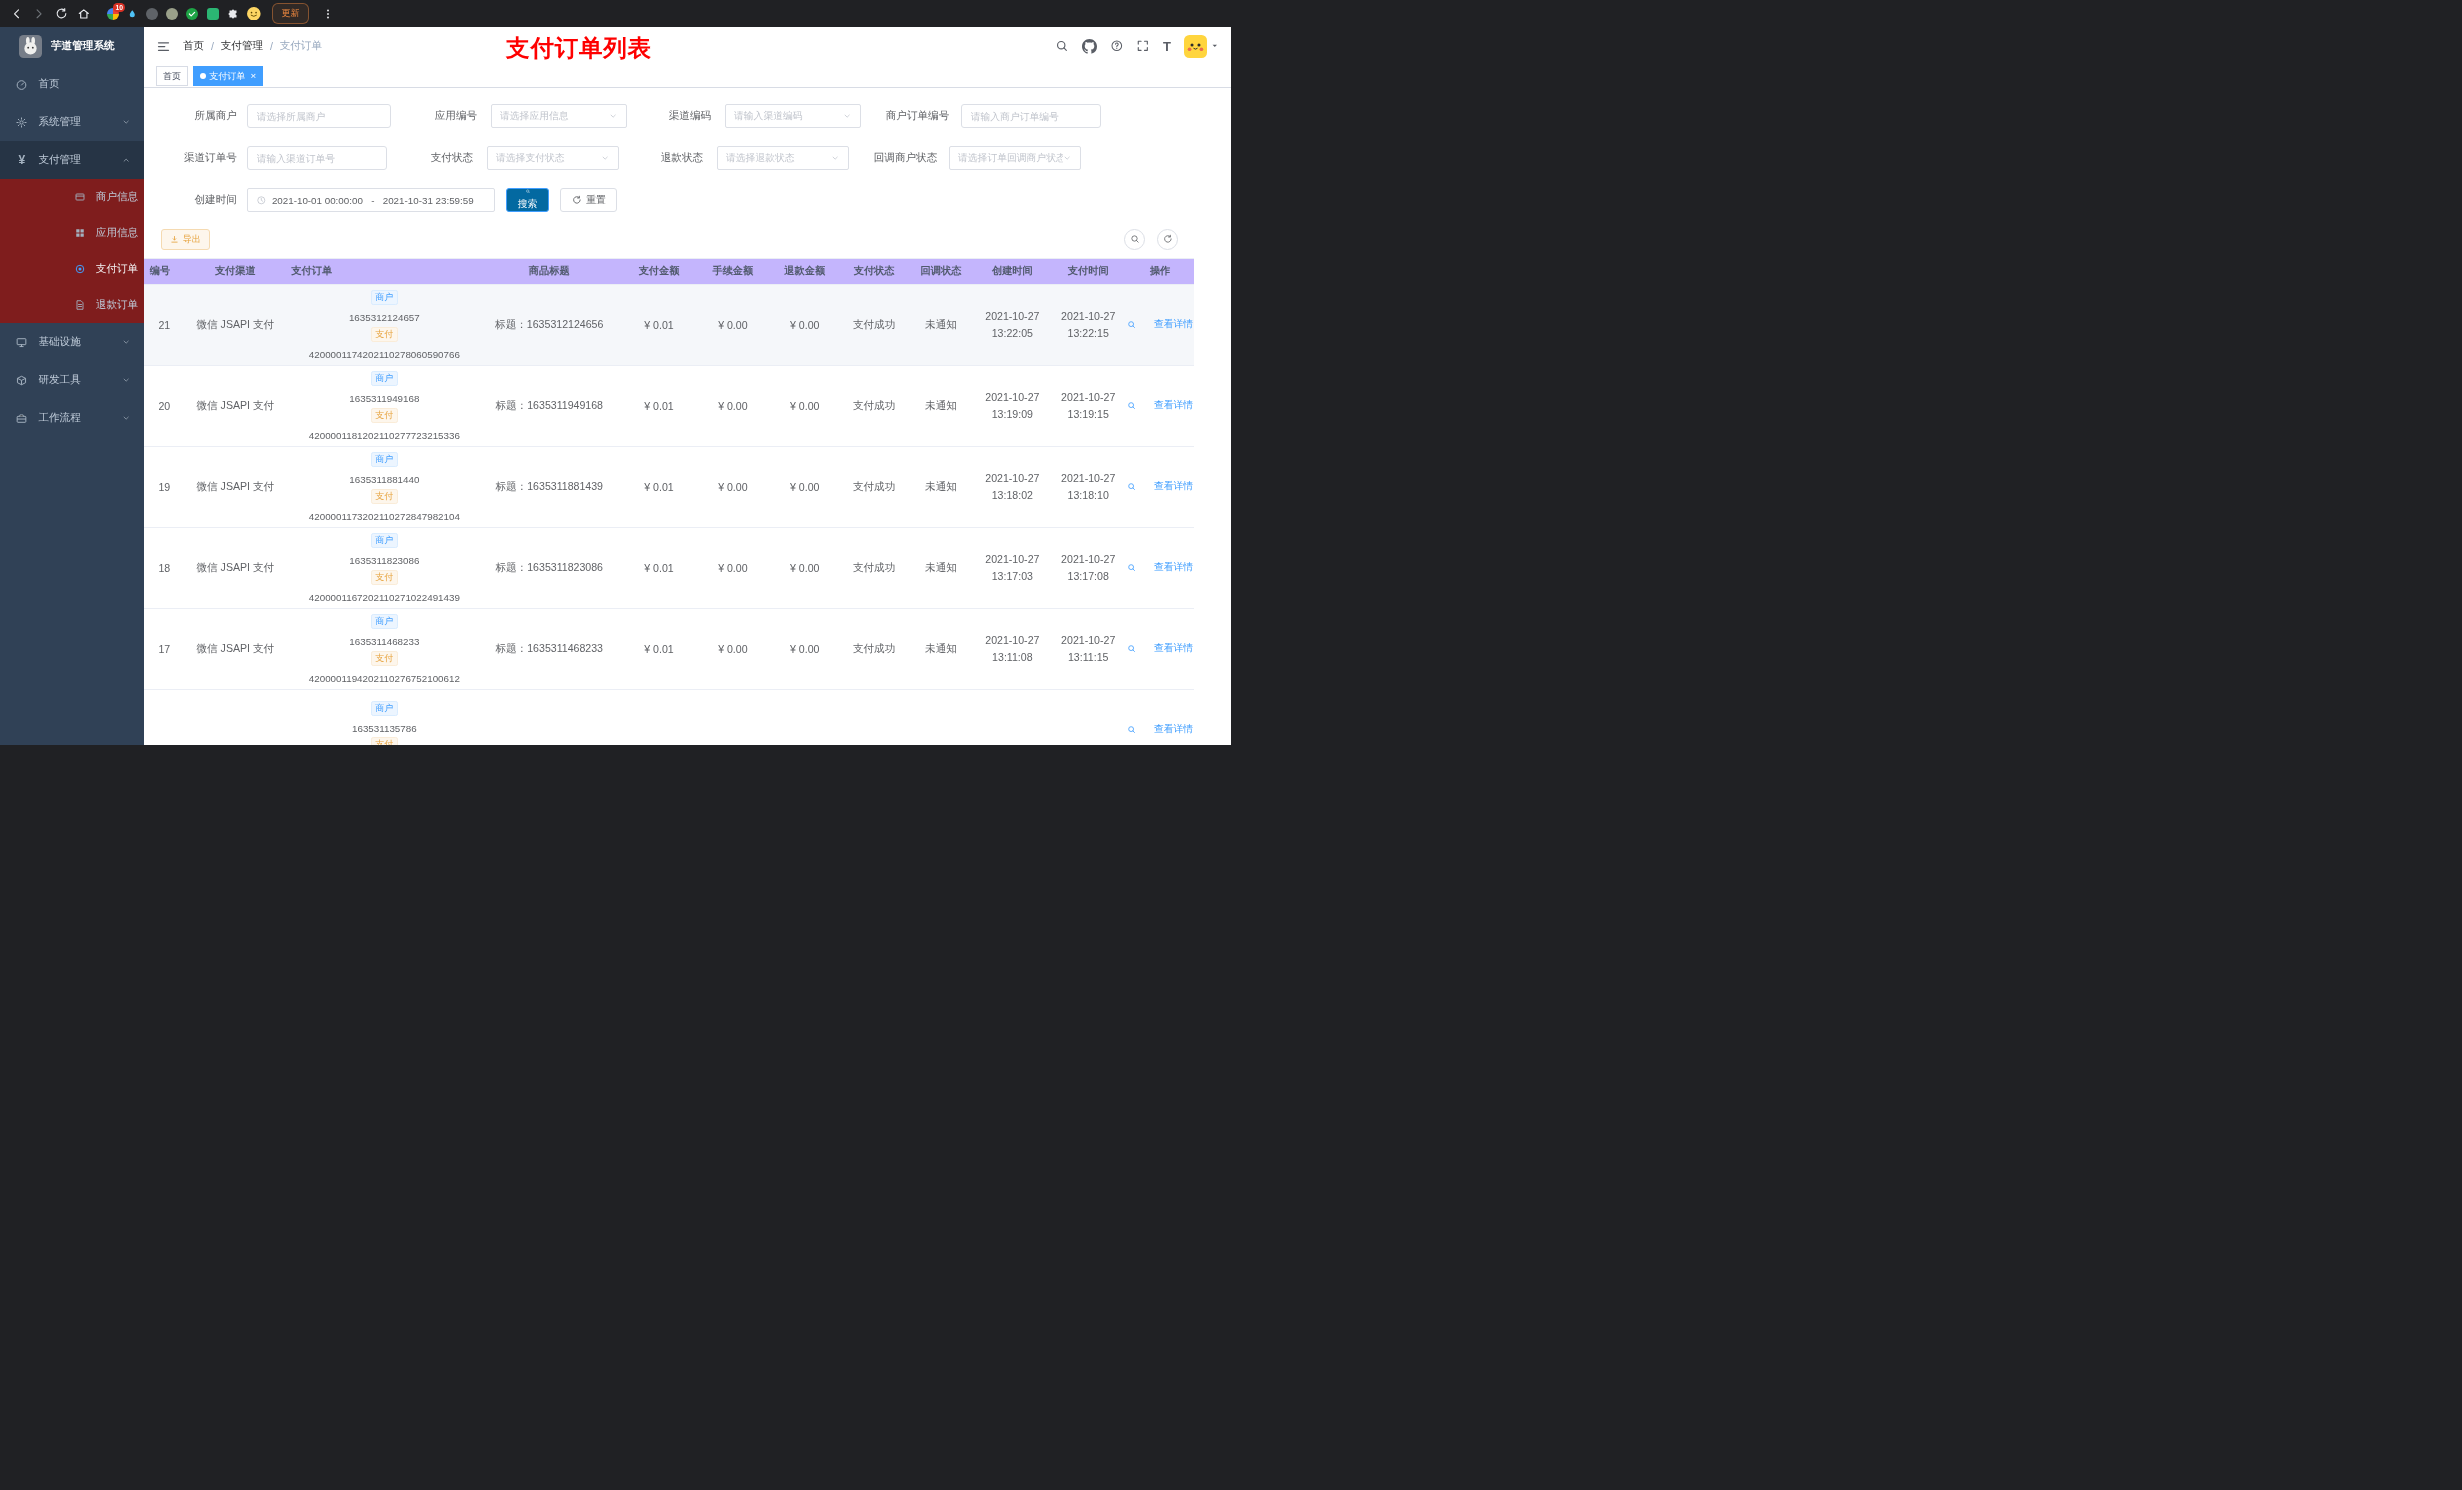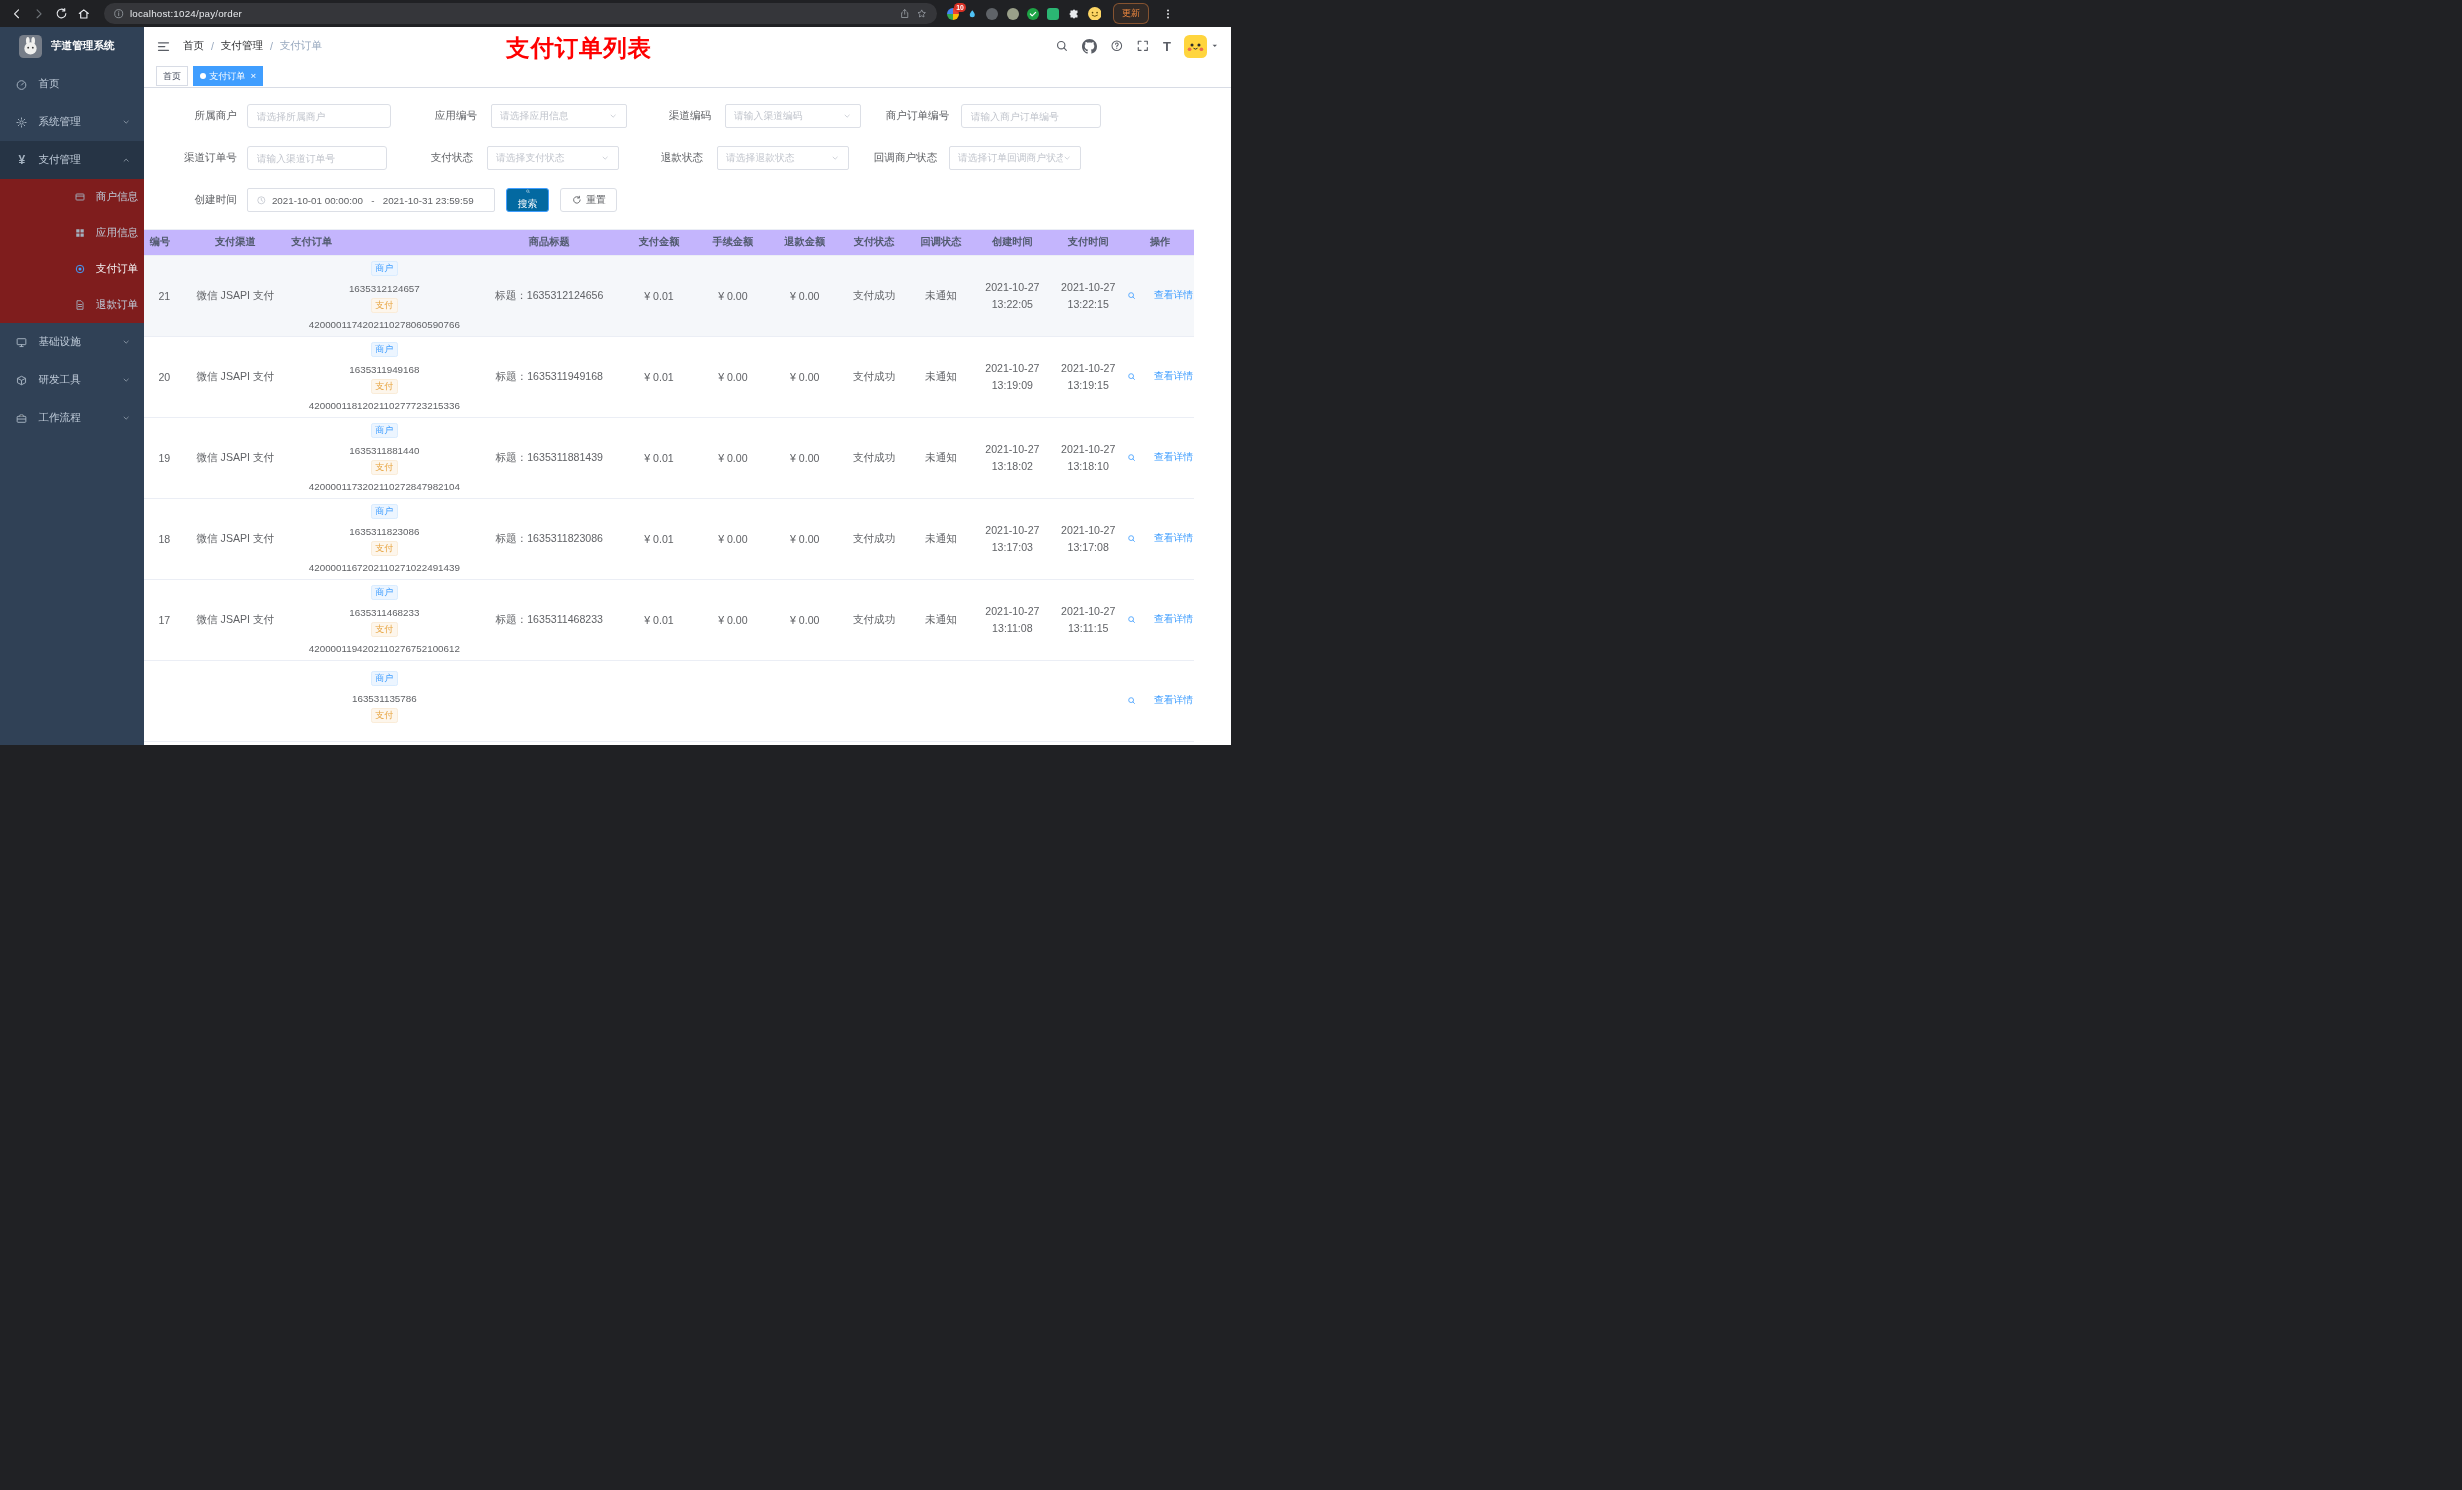--- a/index.html
+++ b/index.html
@@ -131,40 +131,20 @@
     <svg width="13" height="13" viewBox="0 0 24 24">
         <path d="M20 12a8 8 0 1 1-2.4-5.7M18 3v4.4h-4.4" fill="none" stroke="currentColor" stroke-width="2" stroke-linecap="round" stroke-linejoin="round"></path>
       </svg>
   </div>
   <div class="nav-btn">
     <svg width="13.6" height="13.6" viewBox="0 0 24 24">
         <path d="M4 11.5L12 5l8 6.5M6.5 10v9.5h11V10" fill="none" stroke="currentColor" stroke-width="2" stroke-linecap="round" stroke-linejoin="round"></path>
       </svg>
   </div>
 
-  <div class="omnibox">
-    <span class="ob-icon">
-      <svg width="11.4" height="11.4" viewBox="0 0 24 24">
-          <circle cx="12" cy="12" r="8.5" fill="none" stroke="currentColor" stroke-width="1.7"></circle>
-          <path d="M12 11v5M12 7.6v1" stroke="currentColor" stroke-width="1.8" stroke-linecap="round"></path>
-        </svg>
-    </span>
-    <span class="url-text">localhost:1024/pay/order</span>
-    <span class="ob-spacer"></span>
-    <span class="ob-icon">
-      <svg width="11.4" height="11.4" viewBox="0 0 24 24">
-          <path d="M12 13V3.8M8.6 6.6L12 3.2l3.4 3.4M7 10H5.5v10h13V10H17" fill="none" stroke="currentColor" stroke-width="1.7" stroke-linecap="round" stroke-linejoin="round"></path>
-        </svg>
-    </span>
-    <span class="ob-icon">
-      <svg width="11.4" height="11.4" viewBox="0 0 24 24">
-          <path d="M12 4l2.4 4.9 5.4.8-3.9 3.8.9 5.4-4.8-2.5-4.8 2.5.9-5.4-3.9-3.8 5.4-.8z" fill="none" stroke="currentColor" stroke-width="1.6" stroke-linejoin="round"></path>
-        </svg>
-    </span>
-  </div>
 
   <div class="ext-area">
     <div class="ext-dot ext-multi">
       <span class="badge">10</span>
     </div>
     <div>
       <svg width="10.6" height="12" viewBox="0 0 24 24">
           <path d="M12 3.5c3.1 4.2 5.7 7 5.7 10a5.7 5.7 0 1 1-11.4 0c0-3 2.6-5.8 5.7-10z" fill="#4fc3f7"></path>
         </svg>
     </div>
@@ -488,20 +468,41 @@
           <span>搜索</span>
         </button>
         <button class="btn ml15">
           <svg width="9.8" height="9.8" viewBox="0 0 24 24">
               <path d="M20 12a8 8 0 1 1-2.4-5.7M18 3v4.4h-4.4" fill="none" stroke="currentColor" stroke-width="2.2" stroke-linecap="round" stroke-linejoin="round"></path>
             </svg>
           <span>重置</span>
         </button>
       </div>
 
+      <div class="export-row">
+        <button class="btn-export">
+          <svg width="9" height="9" viewBox="0 0 24 24">
+              <path d="M12 4v9M8.5 10L12 13.5 15.5 10M5 19h14" fill="none" stroke="currentColor" stroke-width="2.2" stroke-linecap="round" stroke-linejoin="round"></path>
+            </svg>
+          <span>导出</span>
+        </button>
+        <div class="toolbar-right">
+          <span class="icon-circle-btn">
+            <svg width="9.8" height="9.8" viewBox="0 0 24 24">
+                <circle cx="11" cy="11" r="6.5" fill="none" stroke="currentColor" stroke-width="2"></circle>
+                <path d="M15.8 15.8L20 20" stroke="currentColor" stroke-width="2" stroke-linecap="round"></path>
+              </svg>
+          </span>
+          <span class="icon-circle-btn">
+            <svg width="9.8" height="9.8" viewBox="0 0 24 24">
+                <path d="M20 12a8 8 0 1 1-2.4-5.7M18 3v4.4h-4.4" fill="none" stroke="currentColor" stroke-width="2" stroke-linecap="round" stroke-linejoin="round"></path>
+              </svg>
+          </span>
+        </div>
+      </div>
 
       <div class="table-zone">
         <div class="t-inner">
           <div class="t-header">
             <div class="c-id">编号</div>
             <div class="c-channel">支付渠道</div>
             <div class="c-order">支付订单</div>
             <div class="c-title">商品标题</div>
             <div class="c-amount">支付金额</div>
             <div class="c-fee">手续金额</div>

